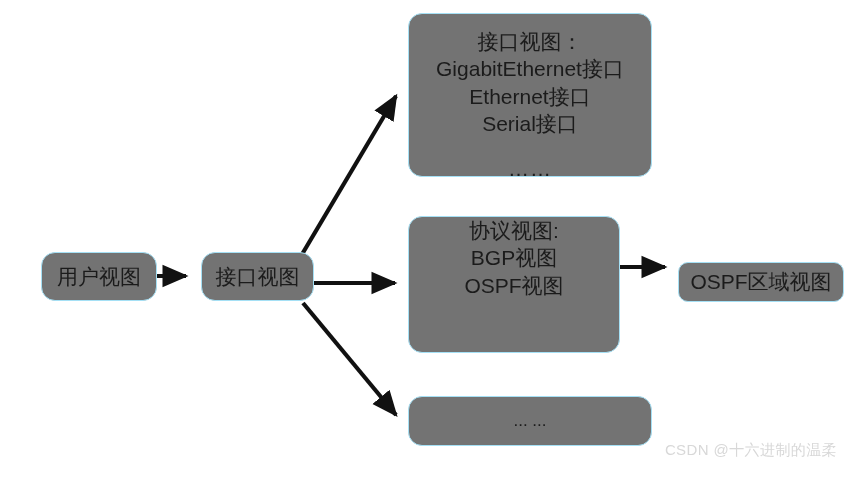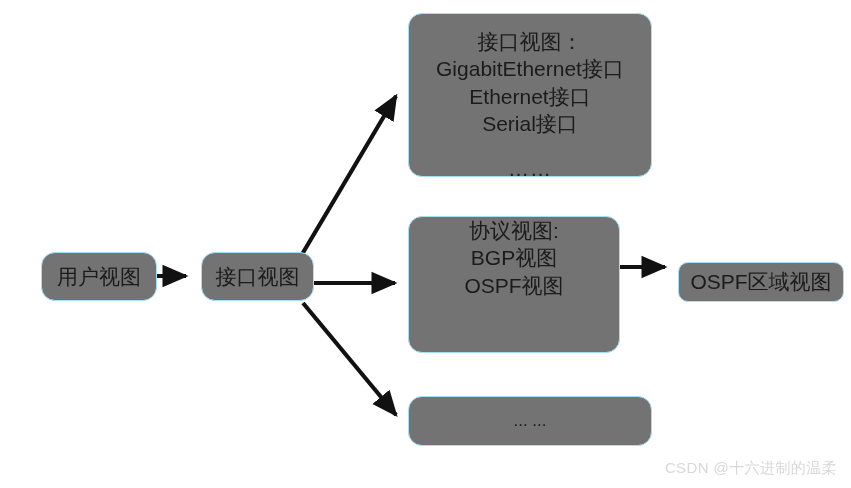--- a/index.html
+++ b/index.html
@@ -77,21 +77,21 @@
     position: absolute;
     left: 0;
     top: 0;
     width: 851px;
     height: 488px;
     z-index: 2;
   }
   #watermark {
     position: absolute;
     right: 14px;
-    bottom: 10px;
+    bottom: 28px;
     font-size: 15px;
     color: #d8d8d8;
     letter-spacing: 0.4px;
     white-space: nowrap;
     z-index: 4;
   }
 </style>
 </head>
 <body>
 

